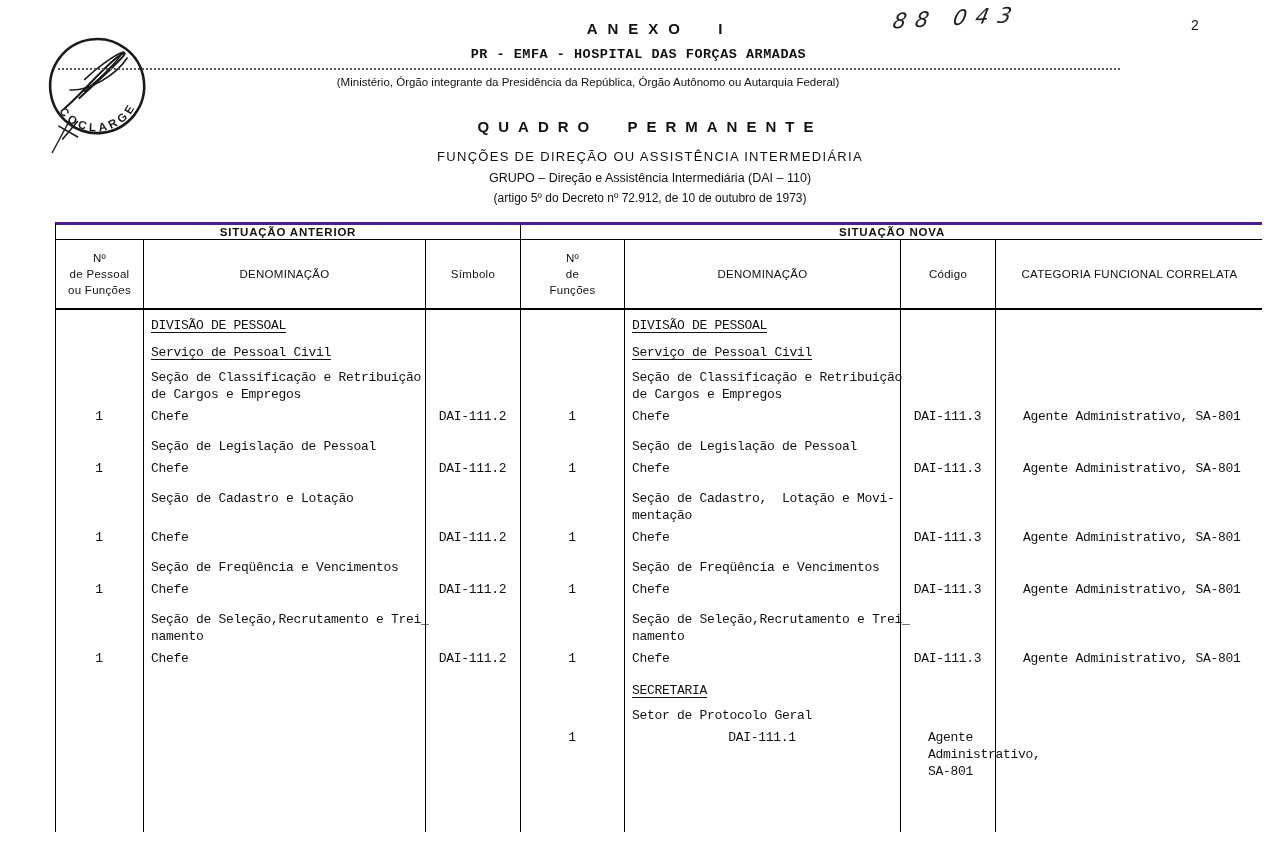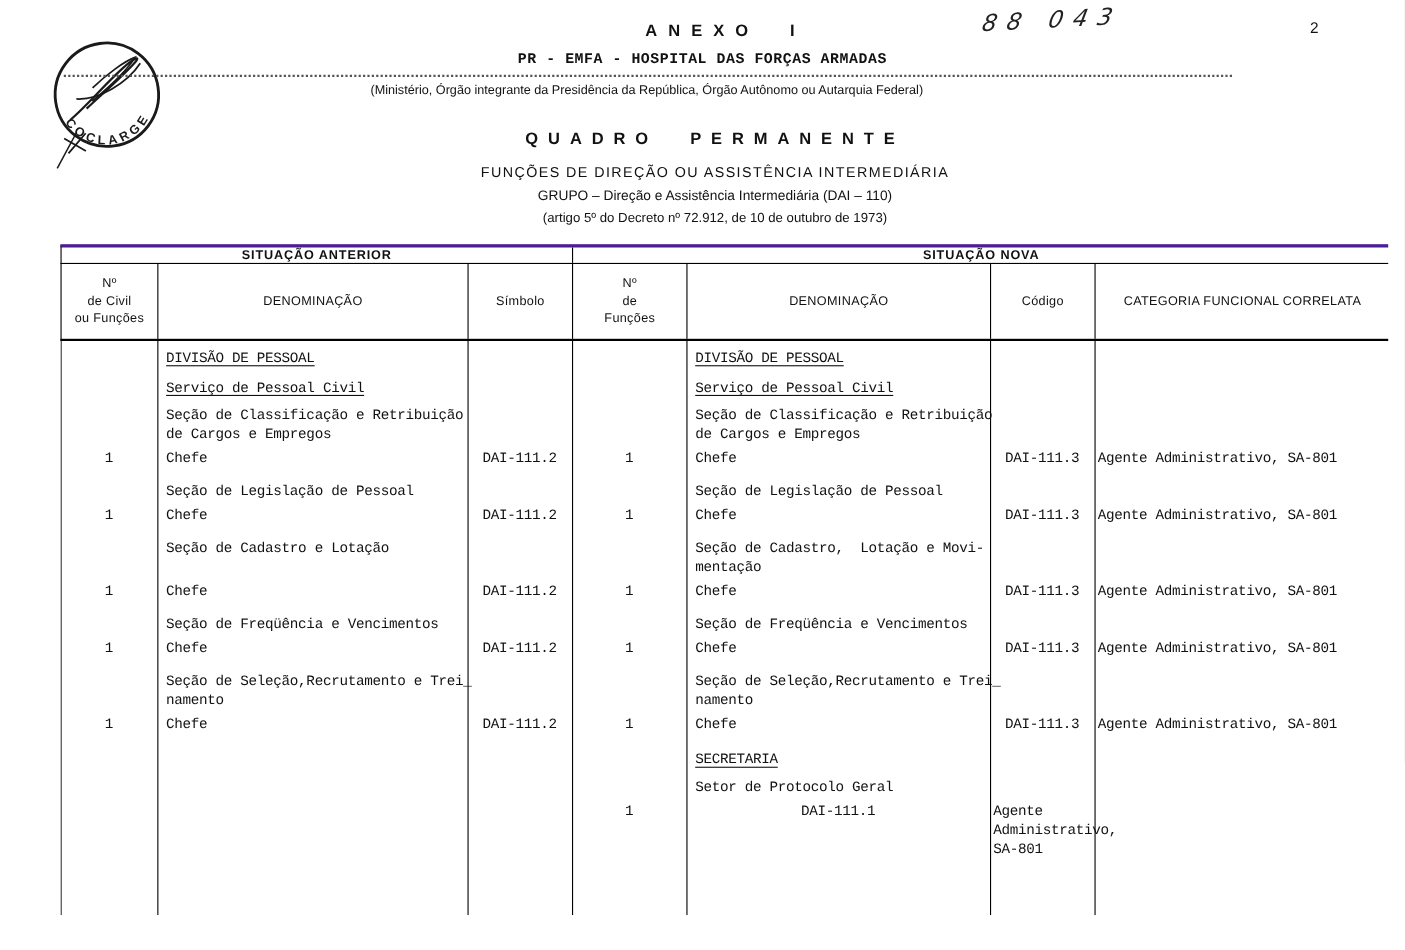--- a/index.html
+++ b/index.html
@@ -48,21 +48,21 @@
   .vline{position:absolute;top:0;bottom:0;width:1px;background:#000;}
   .trow{display:grid;grid-template-columns:88px 282px 95px 104px 276px 95px 267px;
     padding:2px 0 3px;position:relative;}
   .trow.org{margin-top:5px;}
   .trow.section{margin-top:3px;}
   .trow.entry{padding-bottom:8px;}
   .tbody .trow:first-child{margin-top:9px;}
   .c{min-height:1px;}
   .c.cn,.c.cs,.c.cc{text-align:center;}
   .c.cd{padding-left:8px;}
-  .c.cat{padding-left:3px;}
+  .c.cat{padding-left:28px;}
   .dl{white-space:pre;}
   .u .dl{text-decoration:underline;text-underline-offset:3px;}
 </style>
 </head>
 <body>
 
 <div class="page">
 
   <div class="stamp">
     <svg viewBox="0 0 140 140" width="140" height="140">
@@ -97,21 +97,21 @@
   </div>
 
   <div class="situ-table">
     <div class="band">
       <div class="bcell first">SITUAÇÃO ANTERIOR</div>
       <div class="bcell">SITUAÇÃO NOVA</div>
     </div>
     <div class="thead">
       <div class="hc">
         <div>Nº</div>
-        <div>de Civil</div>
+        <div>de Pessoal</div>
         <div>ou Funções</div>
       </div>
       <div class="hc">DENOMINAÇÃO</div>
       <div class="hc">Símbolo</div>
       <div class="hc">
         <div>Nº</div>
         <div>de</div>
         <div>Funções</div>
       </div>
       <div class="hc">DENOMINAÇÃO</div>

